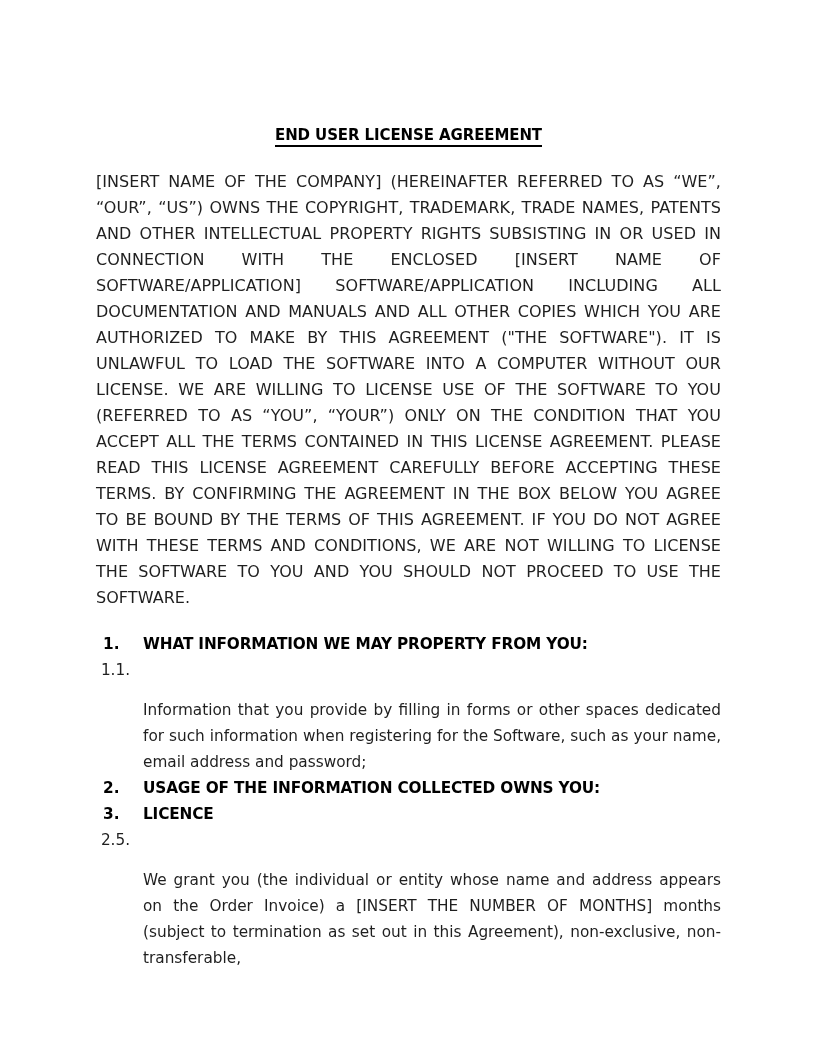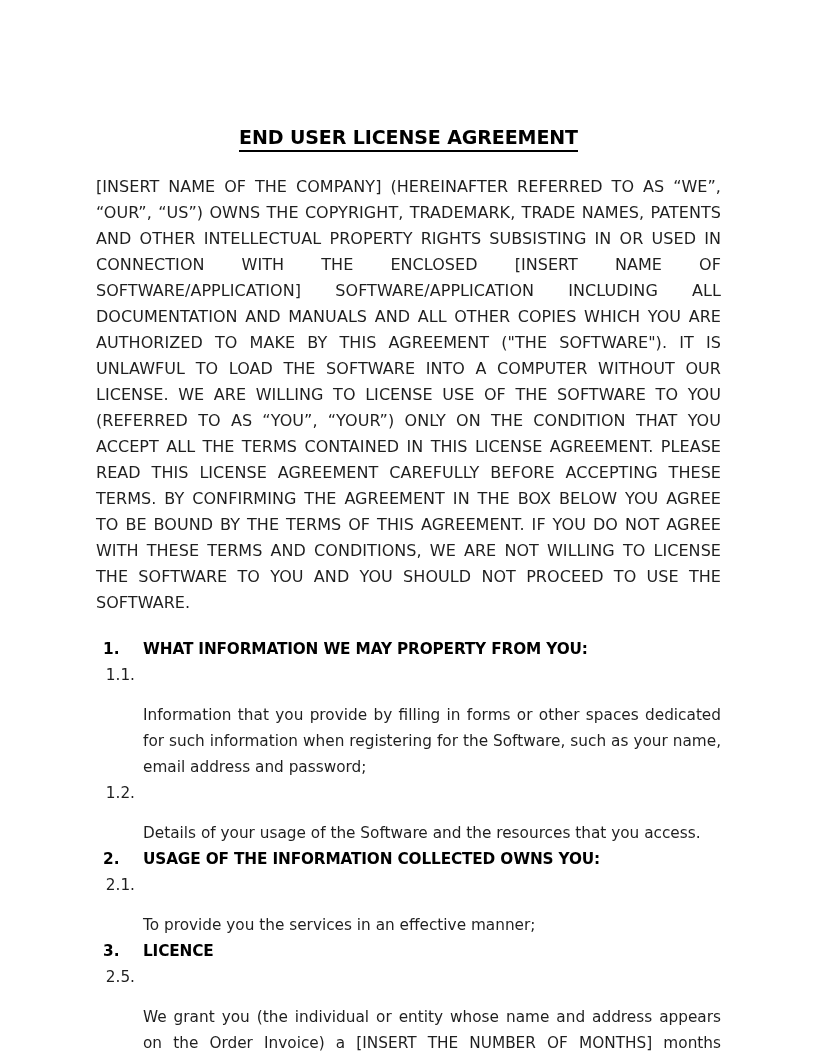--- a/index.html
+++ b/index.html
@@ -24,21 +24,21 @@
     position: absolute;
     left: 96px;
     top: 126px;
     width: 625px;
   }
 
   
   .doc-title {
     text-align: center;
     font-weight: bold;
-    font-size: 19px;
+    font-size: 15px;
     letter-spacing: -0.1px;
     line-height: 1.2;
     margin: 0 0 22px 0;
     color: #000000;
   }
   .doc-title .title-text {
     border-bottom: 2px solid #000000;
     padding-bottom: 1px;
     display: inline-block;
   }
@@ -95,21 +95,21 @@
     color: #000000;
   }
   .clause.level1 .body {
     text-align: left;
     letter-spacing: -0.15px;
     color: #000000;
   }
 
   
   .clause.level2 .num {
-    text-align: right;
+    text-align: center;
   }
   .clause.level2 .body {
     text-align: justify;
     margin-top: 40px;
   }
   
   .clause.level2 .body.last-partial {
     text-align: justify;
   }
 </style>
@@ -125,31 +125,23 @@
 
     <div class="clause-list">
         <div class="clause level1">
           <span class="num">1.</span>
           <span class="body">WHAT INFORMATION WE MAY PROPERTY FROM YOU:</span>
         </div>
         <div class="clause level2">
           <span class="num">1.1.</span>
           <span class="body">Information that you provide by filling in forms or other spaces dedicated for such information when registering for the Software, such as your name, email address and password;</span>
         </div>
-        <div class="clause level2">
-          <span class="num">1.2.</span>
-          <span class="body">Details of your usage of the Software and the resources that you access.</span>
-        </div>
         <div class="clause level1">
           <span class="num">2.</span>
           <span class="body">USAGE OF THE INFORMATION COLLECTED OWNS YOU:</span>
-        </div>
-        <div class="clause level2">
-          <span class="num">2.1.</span>
-          <span class="body">To provide you the services in an effective manner;</span>
         </div>
         <div class="clause level1">
           <span class="num">3.</span>
           <span class="body">LICENCE</span>
         </div>
         <div class="clause level2">
           <span class="num">2.5.</span>
           <span class="body last-partial">We grant you (the individual or entity whose name and address appears on the Order Invoice) a [INSERT THE NUMBER OF MONTHS] months (subject to termination as set out in this Agreement), non-exclusive, non-transferable,</span>
         </div>
       </div>

